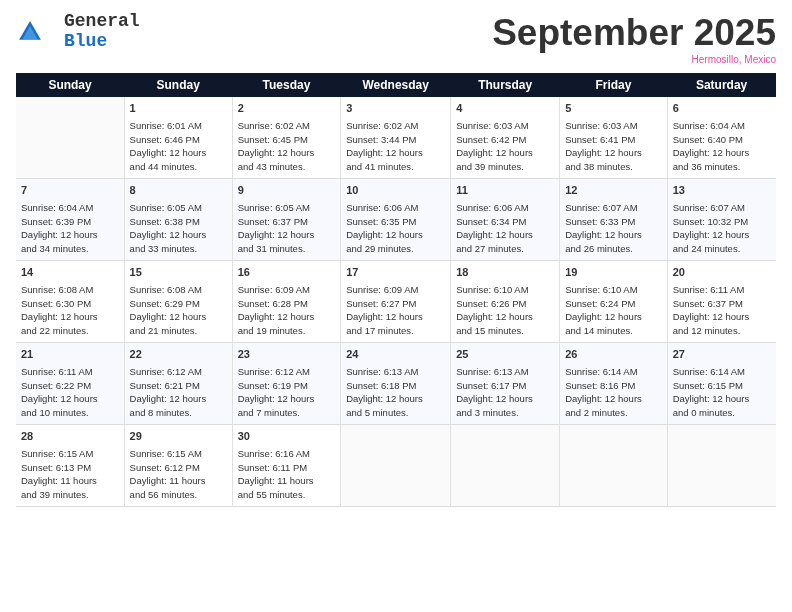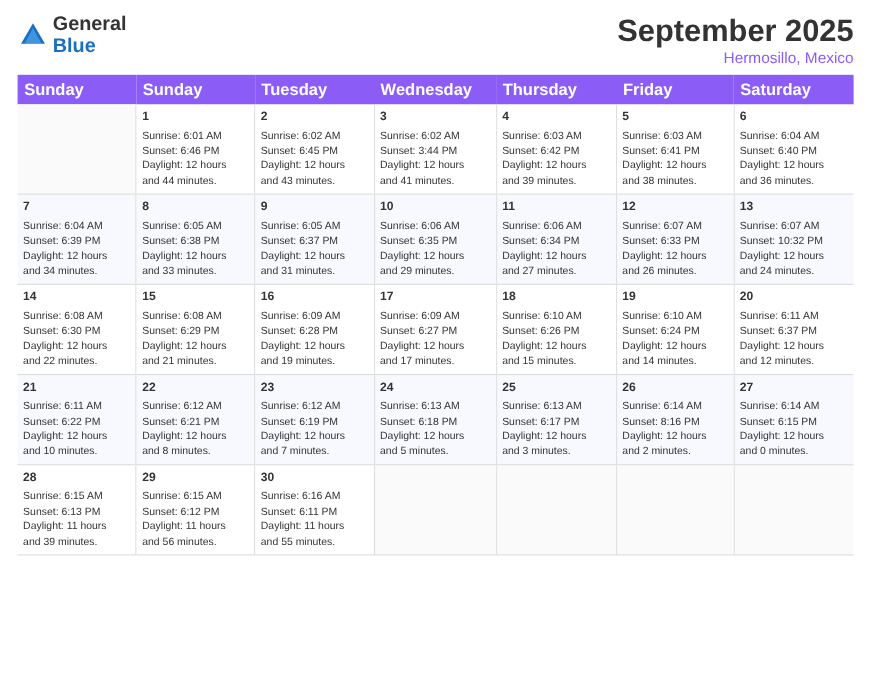--- a/index.html
+++ b/index.html
@@ -18,56 +18,57 @@
     }
     .header {
       display: flex;
       justify-content: space-between;
       align-items: flex-start;
       margin-bottom: 8px;
     }
     .logo {
       display: flex;
       align-items: center;
-      gap: 4px;
+      gap: 20px;
+      font-family: Liberation Mono, monospace;
     }
     .logo-text {
       font-size: 18px;
       font-weight: bold;
       line-height: 1.1;
     }
     .logo-text .general { color: #333; }
     .logo-text .blue { color: #1a6fc4; }
     .logo-icon {
       width: 28px;
       height: 28px;
     }
     .title-block {
       text-align: right;
     }
     .month-title {
-      font-size: 28px;
+      font-size: 37px;
       font-weight: bold;
       color: #333;
     }
     .location {
-      font-size: 14px;
-      color: #8b5cf6;
+      font-size: 10px;
+      color: #ec4899;
     }
     table {
       width: 100%;
       border-collapse: collapse;
       font-size: 10px;
     }
     thead tr th {
-      background-color: #8b5cf6;
+      background-color: #0f172a;
       color: #fff;
       padding: 5px 6px;
-      text-align: left;
-      font-size: 15px;
+      text-align: center;
+      font-size: 12px;
       font-weight: bold;
     }
     tbody tr {
       border-bottom: 1px solid #ddd;
     }
     tbody tr td {
       vertical-align: top;
       padding: 4px 5px;
       width: 113px;
       min-height: 70px;

